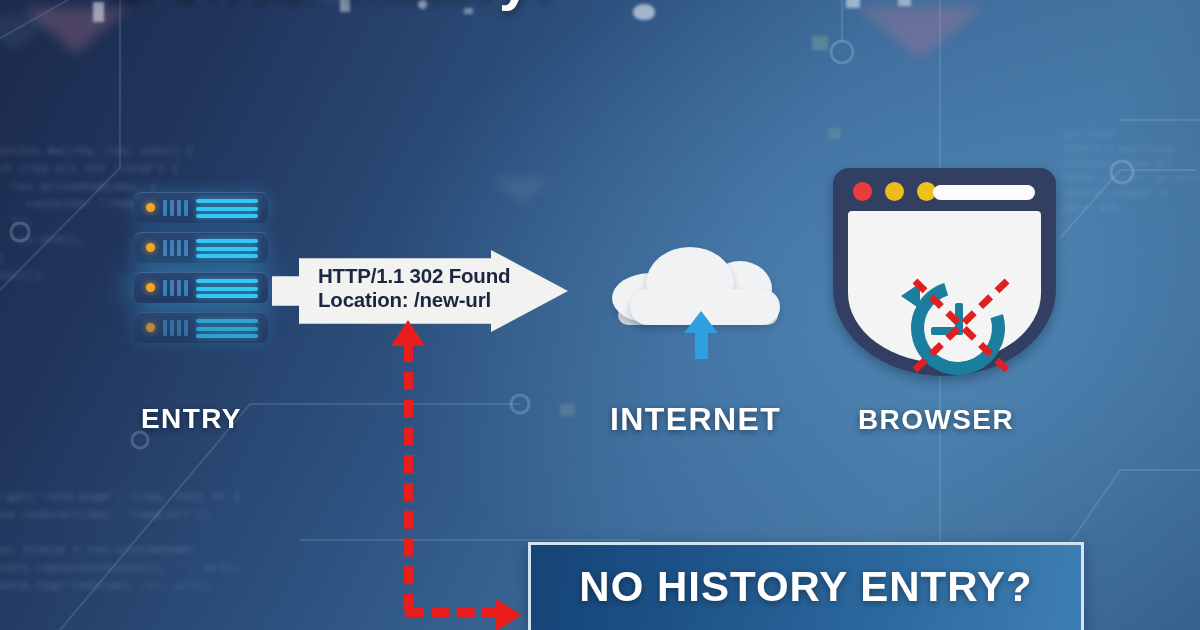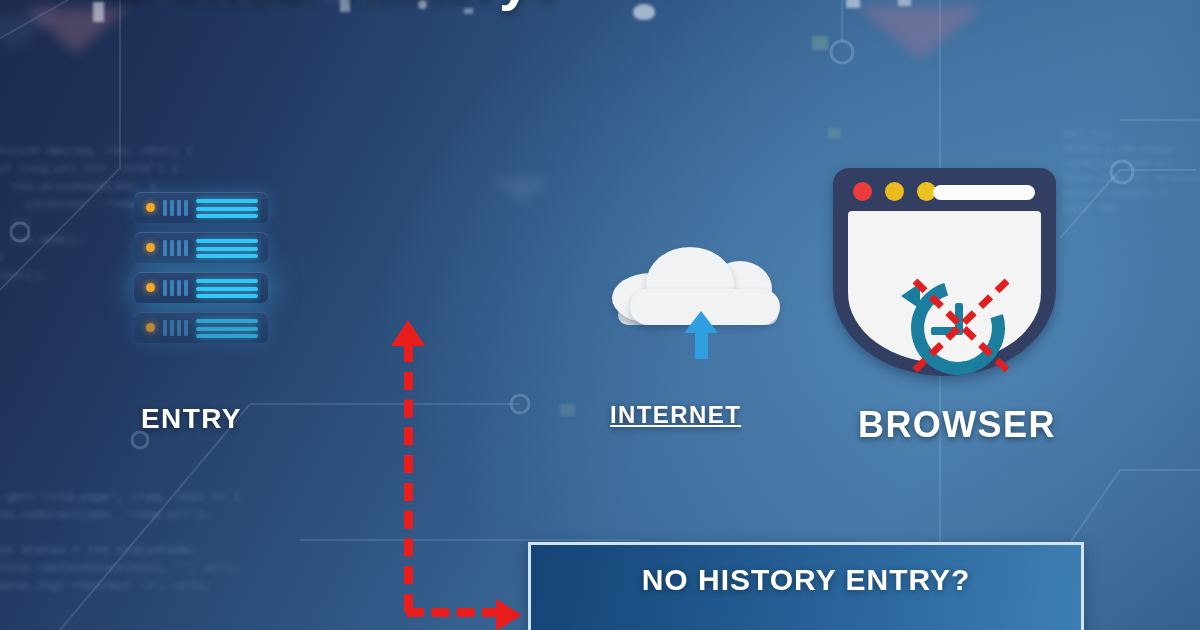--- a/index.html
+++ b/index.html
@@ -164,43 +164,43 @@
   .xline { position:absolute; height:0; border-top:7px dashed #e02020; width:128px; transform-origin:center; }
   #xl-1 { left:49px; top:111px; transform:rotate(-44deg); }
   #xl-2 { left:49px; top:111px; transform:rotate(44deg); }
 
   
   .caption {
     position:absolute; font-weight:bold; color:#ffffff;
     letter-spacing:1.4px; text-shadow:0 2px 6px rgba(0,0,0,0.45);
   }
   #lab-server   { left:141px; top:403px; font-size:28px; }
-  #lab-internet { left:610px; top:401px; font-size:24px;text-decoration:underline; }
-  #lab-browser  { left:858px; top:404px; font-size:36px; }
+  #lab-internet { left:610px; top:401px; font-size:32px; }
+  #lab-browser  { left:858px; top:404px; font-size:28px; }
 
   
   #redpath { position:absolute; left:392px; top:322px; width:140px; height:308px; }
   #redpath .vert { position:absolute; left:12px; top:22px; width:0; height:268px; border-left:9px dashed #ea1d1d; }
   #redpath .vhead { position:absolute; left:-1px; top:-2px; width:0; height:0;
       border-left:17px solid transparent; border-right:17px solid transparent; border-bottom:26px solid #ea1d1d; }
   #redpath .horz { position:absolute; left:14px; top:286px; width:94px; height:0; border-top:9px dashed #ea1d1d; }
   #redpath .hhead { position:absolute; left:104px; top:277px; width:0; height:0;
       border-top:16px solid transparent; border-bottom:16px solid transparent; border-left:26px solid #ea1d1d; }
 
   
   #banner {
     position:absolute; left:528px; top:542px; width:556px; height:92px;
     background:linear-gradient(100deg, #154476 0%, #1e5489 30%, #2e6ba1 68%, #3e7fb3 100%);
     border:3px solid #d3e3f2;
     box-shadow:0 4px 14px rgba(5,20,45,0.35);
   }
   #banner .txt {
     position:absolute; left:0; right:0; top:18px;
     text-align:center; color:#ffffff;
-    font-size:30px; font-weight:bold; letter-spacing:1px;
+    font-size:42px; font-weight:bold; letter-spacing:1px;
     text-shadow:0 2px 7px rgba(0,0,0,0.4);
   }
 </style>
 </head>
 <body>
 
 <div id="stage">
 
   <div class="bg-layer">
 
@@ -322,20 +322,27 @@
           <i></i>
         </span>
       <span class="hlines">
           <i></i>
           <i></i>
           <i></i>
         </span>
     </div>
   </div>
 
+  <div id="http-arrow">
+    <div class="shape"></div>
+    <div class="txt">
+      <div>HTTP/1.1 302 Found</div>
+      <div>Location: /new-url</div>
+    </div>
+  </div>
 
   <div id="cloud">
     <div class="cloud-body">
       <span class="cl shade"></span>
       <span class="cl b1"></span>
       <span class="cl b3"></span>
       <span class="cl b2"></span>
       <span class="cl b4"></span>
     </div>
     <div id="cloud-arrow">

